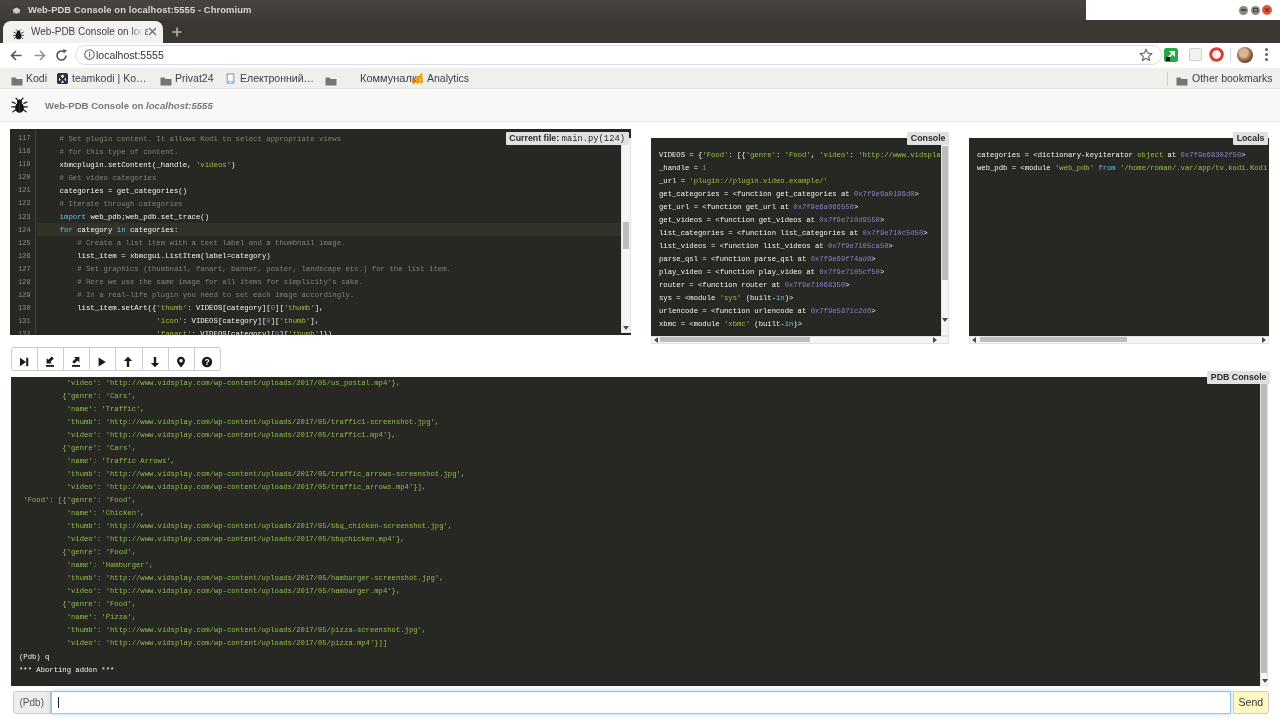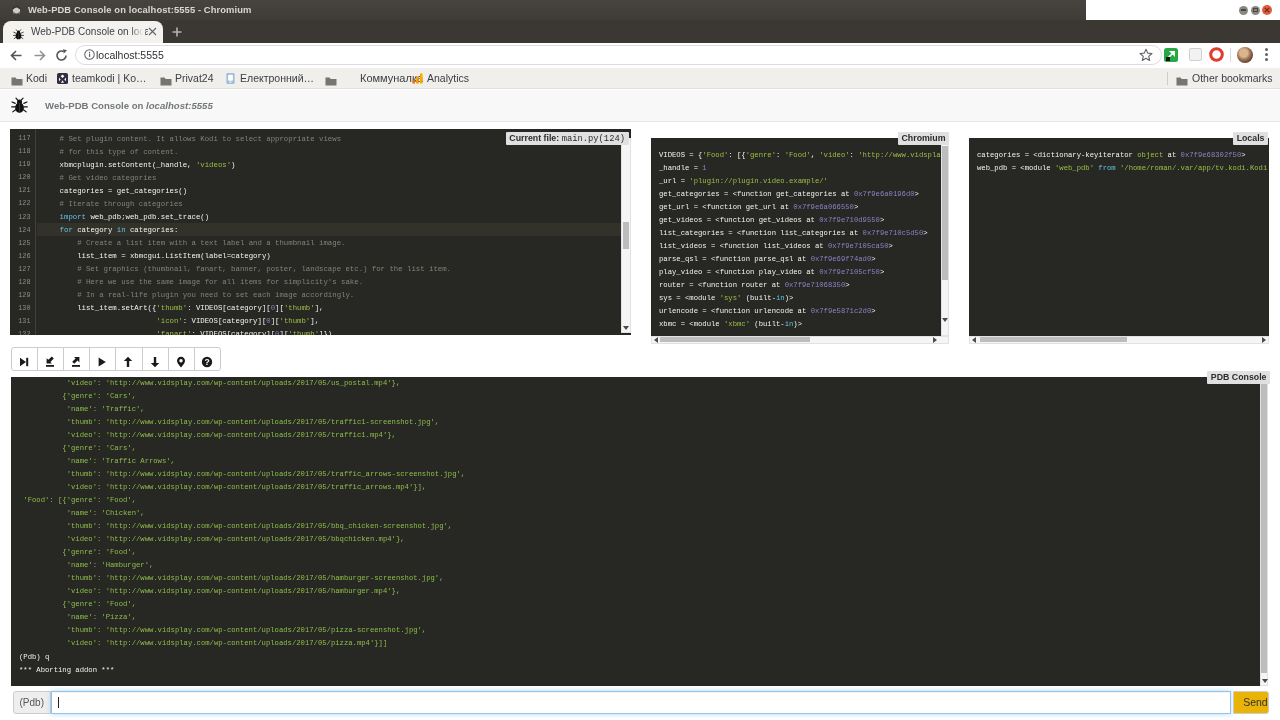--- a/index.html
+++ b/index.html
@@ -204,21 +204,21 @@
 xbmc = &lt;module <span class="s">'xbmc'</span> (built-<span class="k">in</span>)&gt;</pre>
     </div>
 </div>
 <div class="sbtrack" style="left:940.5px;top:137.5px;width:8.5px;height:198px"></div>
 <div class="sbthumb" style="left:941.8px;top:146px;width:6px;height:134px"></div>
 <div class="arr" style="left:942.3px;top:318px;border-left:3px solid transparent;border-right:3px solid transparent;border-top:4px solid #4a4a4a"></div>
 <div class="sbtrack" style="left:651px;top:335.5px;width:298px;height:8px"></div>
 <div class="sbthumb" style="left:660px;top:337px;width:150px;height:5px"></div>
 <div class="arr" style="left:653.5px;top:336.5px;border-top:3px solid transparent;border-bottom:3px solid transparent;border-right:4px solid #4a4a4a"></div>
 <div class="arr" style="left:933px;top:336.5px;border-top:3px solid transparent;border-bottom:3px solid transparent;border-left:4px solid #4a4a4a"></div>
-<div class="lbl" style="right:331px;top:131.5px">Chromium</div>
+<div class="lbl" style="right:331px;top:131.5px">Console</div>
 <div class="abs" style="left:969px;top:137.5px;width:300px;height:206px;background:#272723;overflow:hidden">
 <div class="abs" style="left:8px;top:10px;width:1200px;height:400px">
       <pre class="z" style="font-size:14.45px;line-height:26.1px;color:#f4f4ef">categories = &lt;dictionary-keyiterator <span class="s">object</span> at <span class="n">0x7f9e68302f50</span>&gt;
 web_pdb = &lt;module <span class="s">'web_pdb'</span> <span class="k">from</span> <span class="s">'/home/roman/.var/app/tv.kodi.Kodi</span></pre>
     </div>
 </div>
 <div class="sbtrack" style="left:969px;top:335.5px;width:300px;height:8px"></div>
 <div class="sbthumb" style="left:980px;top:337px;width:147px;height:5px"></div>
 <div class="arr" style="left:971.5px;top:336.5px;border-top:3px solid transparent;border-bottom:3px solid transparent;border-right:4px solid #4a4a4a"></div>
 <div class="arr" style="left:1262px;top:336.5px;border-top:3px solid transparent;border-bottom:3px solid transparent;border-left:4px solid #4a4a4a"></div>
@@ -288,12 +288,12 @@
 *** Aborting addon ***</pre>
     </div>
 </div>
 <div class="sbtrack" style="left:1260px;top:376.5px;width:7.5px;height:309px"></div>
 <div class="sbthumb" style="left:1261px;top:378px;width:5.5px;height:295px"></div>
 <div class="arr" style="left:1261.5px;top:679px;border-left:3px solid transparent;border-right:3px solid transparent;border-top:4px solid #4a4a4a"></div>
 <div class="lbl" style="right:10px;top:370.5px">PDB Console</div>
 <div class="abs" style="left:13px;top:690.5px;width:37.5px;height:23.5px;background:#eee;border:1px solid #ccc;border-radius:3px 0 0 3px;text-align:center;line-height:22px;font-size:10px;color:#555">(Pdb)</div>
 <div class="abs" style="left:50.5px;top:690.5px;width:1180.5px;height:23.5px;background:#fff;border:1px solid #93c3ea;box-shadow:0 0 5px rgba(102,175,233,0.5),inset 0 1px 1px rgba(0,0,0,0.045)"></div>
 <div class="abs" style="left:57.5px;top:697px;width:1px;height:11px;background:#222"></div>
-<div class="abs" style="left:1233px;top:691px;width:35.7px;height:23px;background:#eab308;border:1px solid #ccc;border-radius:0 3px 3px 0;text-align:right;line-height:21px;font-size:10.5px;color:#333">Send</div>
+<div class="abs" style="left:1233px;top:691px;width:35.7px;height:23px;background:#fef9c3;border:1px solid #ccc;border-radius:0 3px 3px 0;text-align:center;line-height:21px;font-size:10.5px;color:#333">Send</div>
 </body></html>

